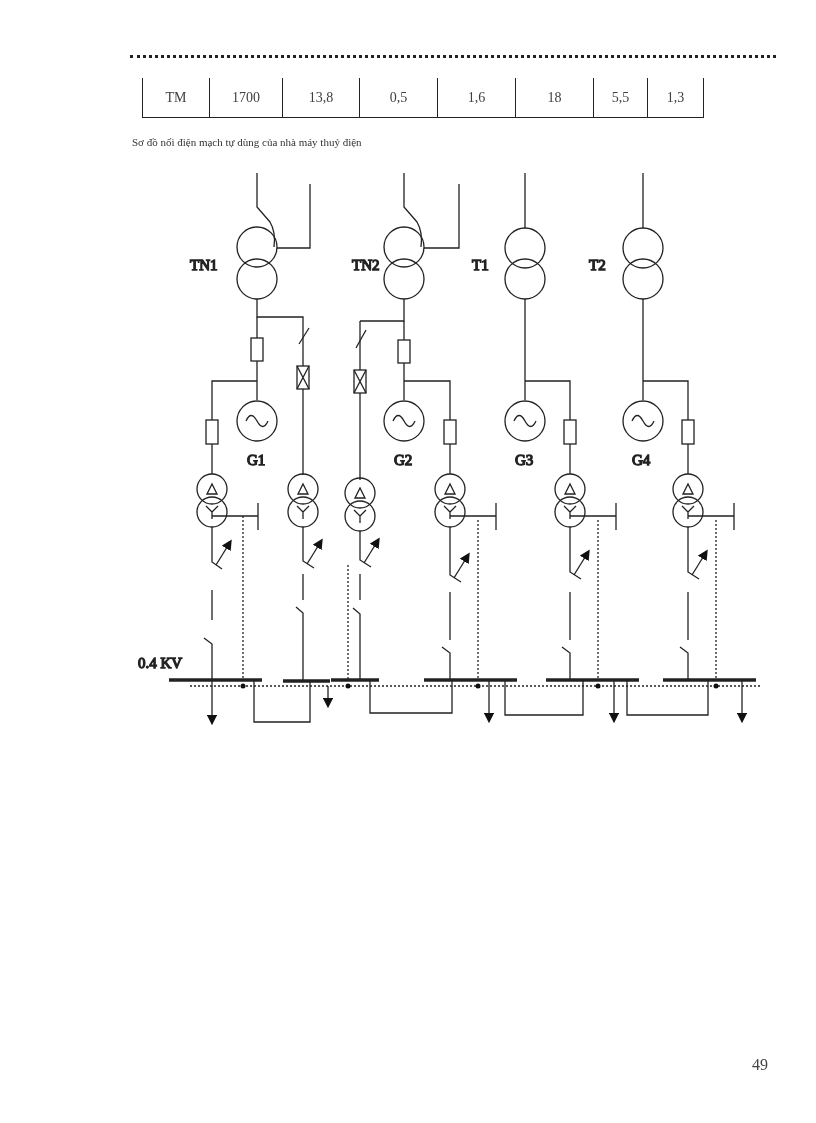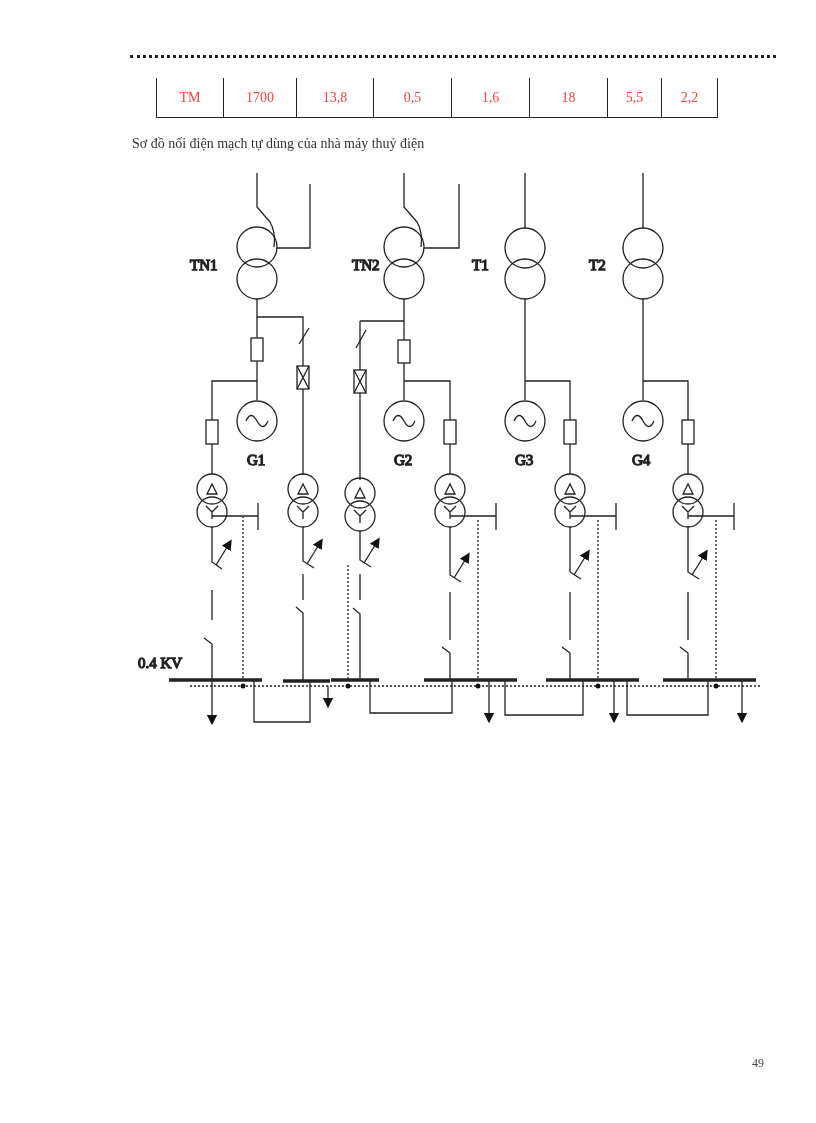--- a/index.html
+++ b/index.html
@@ -1,45 +1,45 @@
 <!DOCTYPE html>
 <html><head>
 <meta charset="utf-8">
 <style>
   html, body { margin: 0; padding: 0; background: #ffffff; }
   body { width: 816px; height: 1123px; position: relative; overflow: hidden;
          font-family: "Liberation Serif", "DejaVu Serif", serif; color: #222; }
   .dots { position: absolute; left: 130px; top: 55px; width: 646px; height: 6px;
           border-top: 3px dotted #222; }
-  table.spec { position: absolute; left: 156px; top: 78px; border-collapse: collapse;
-               font-size: 14px; color: #ef4444; }
+  table.spec { position: absolute; left: 142px; top: 78px; border-collapse: collapse;
+               font-size: 14px; color: #404040; }
   table.spec td { border-left: 1px solid #222; border-bottom: 1px solid #222; height: 39px;
                   text-align: center; padding: 0; }
   table.spec td:last-child { border-right: 1px solid #222; }
-  .caption { position: absolute; left: 132px; top: 136px; font-size: 14px; color: #333; }
+  .caption { position: absolute; left: 132px; top: 136px; font-size: 11px; color: #333; }
   svg.diagram { position: absolute; left: 0; top: 0; }
-  .page-num { position: absolute; left: 752px; top: 1056px; font-size: 12px; color: #444; }
+  .page-num { position: absolute; left: 752px; top: 1056px; font-size: 16px; color: #444; }
   .lbl { font-family: "Liberation Serif", "DejaVu Serif", serif; font-size: 15px; fill: #333; }
 </style>
 </head>
 <body>
 
 <div class="dots"></div>
 
 <table class="spec">
   <tbody>
       <tr>
     <td style="width:66px">TM</td>
     <td style="width:72px">1700</td>
     <td style="width:76px">13,8</td>
     <td style="width:77px">0,5</td>
     <td style="width:77px">1,6</td>
     <td style="width:77px">18</td>
     <td style="width:53px">5,5</td>
-    <td style="width:55px">2,2</td>
+    <td style="width:55px">1,3</td>
   </tr>
 </tbody>
   </table>
 
 <div class="caption">Sơ đồ nối điện mạch tự dùng của nhà máy thuỷ điện</div>
 
 <svg class="diagram" width="816" height="1123" viewBox="0 0 816 1123" stroke="#222" fill="none" stroke-width="1.3">
   <defs>
     <marker id="arr" markerWidth="8" markerHeight="8" refX="4" refY="4" orient="auto">
       <path d="M0,0 L8,4 L0,8 z" fill="#111" stroke="none"></path>

